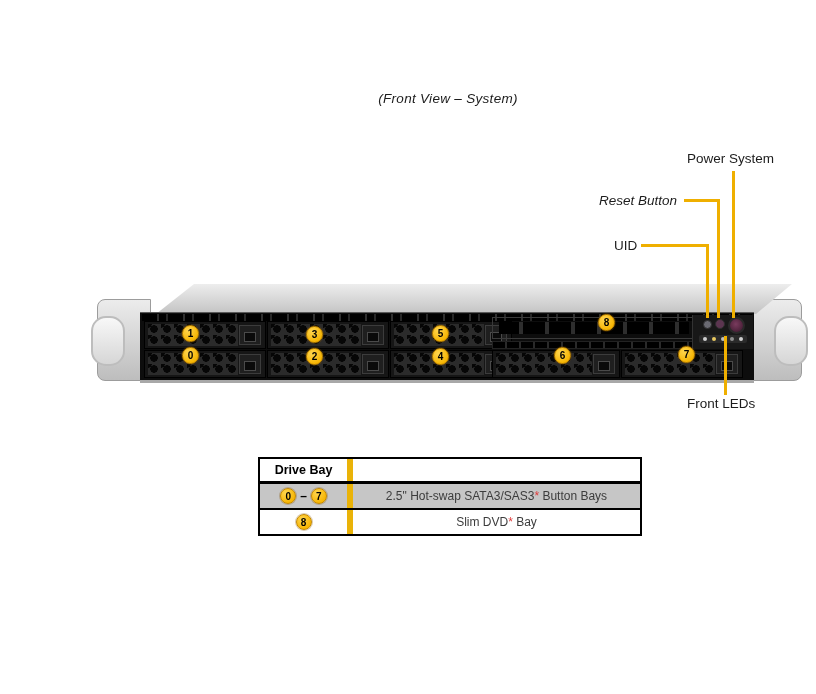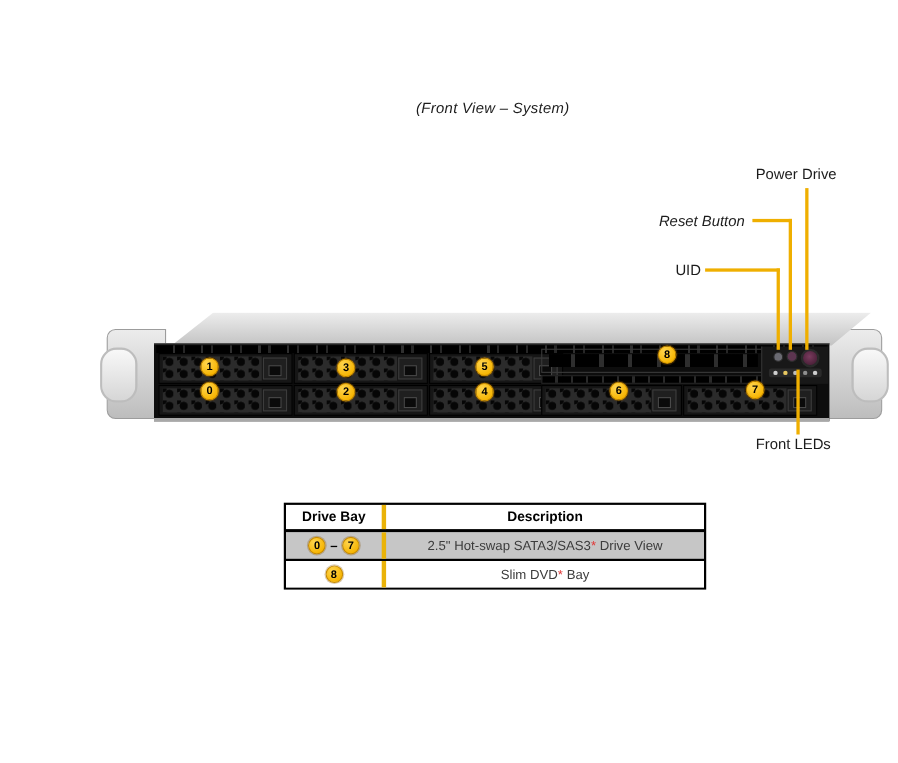--- a/index.html
+++ b/index.html
@@ -117,41 +117,41 @@
 
   
   .spec-table {
     position:absolute; left:218px; top:457px; width:384px; z-index:5;
     border:2px solid #000; box-sizing:border-box; background:#fff;
   }
   .t-row { display:flex; align-items:center; }
   .t-head { height:22px; font-size:12.5px; font-weight:bold; color:#000; border-bottom:3px solid #000; }
   .t-r1 { height:24px; background:#c6c6c6; border-bottom:2px solid #000; }
   .t-r2 { height:24px; background:#ffffff; }
-  .c1 { width:87px; text-align:center; border-right:4px solid #eab308; align-self:stretch;
+  .c1 { width:87px; text-align:center; border-right:6px solid #eab308; align-self:stretch;
         display:flex; align-items:center; justify-content:center; gap:4px; }
   .c2 { flex:1; text-align:center; font-size:12px; color:#3c3c3c; }
   .t-head .c2 { font-size:12.5px; color:#000; }
   .dash { font-weight:bold; color:#000; font-size:12px; }
   .red-star { color:#e03c3c; }
 
   
   .footnote {
     position:absolute; left:0; right:0; top:547px; text-align:center;
     font-size:13.5px; color:#e03c3c;
   }
 </style>
 </head>
 <body>
 
 <div class="scene">
 
   <div class="fig-title">(Front View – System)</div>
 
-  <div class="callout-label lbl-power">Power Drive</div>
+  <div class="callout-label lbl-power">Power System</div>
   <div class="callout-label lbl-reset">Reset Button</div>
   <div class="callout-label lbl-uid">UID</div>
   <div class="callout-label lbl-status">Front LEDs</div>
 
   <div class="cl cl-power-v"></div>
   <div class="cl cl-reset-h"></div>
   <div class="cl cl-reset-v"></div>
   <div class="cl cl-uid-h"></div>
   <div class="cl cl-uid-v"></div>
   <div class="cl cl-status-v"></div>
@@ -220,29 +220,28 @@
   <div class="badge" style="left:275px; top:357px;">2</div>
   <div class="badge" style="left:401px; top:334px;">5</div>
   <div class="badge" style="left:401px; top:357px;">4</div>
   <div class="badge" style="left:523px; top:356px;">6</div>
   <div class="badge" style="left:647px; top:355px;">7</div>
   <div class="badge" style="left:567px; top:323px;">8</div>
 
   <div class="spec-table">
     <div class="t-row t-head">
       <div class="c1">Drive Bay</div>
-      <div class="c2">Description</div>
     </div>
     <div class="t-row t-r1">
       <div class="c1">
         <span class="badge badge-inline">0</span>
         <span class="dash">–</span>
         <span class="badge badge-inline">7</span>
       </div>
-      <div class="c2"><span>2.5" Hot-swap SATA3/SAS3</span><span class="red-star">*</span><span> Drive View</span></div>
+      <div class="c2"><span>2.5" Hot-swap SATA3/SAS3</span><span class="red-star">*</span><span> Button Bays</span></div>
     </div>
     <div class="t-row t-r2">
       <div class="c1">
         <span class="badge badge-inline">8</span>
       </div>
       <div class="c2"><span>Slim DVD</span><span class="red-star">*</span><span> Bay</span></div>
     </div>
   </div>
 
 

